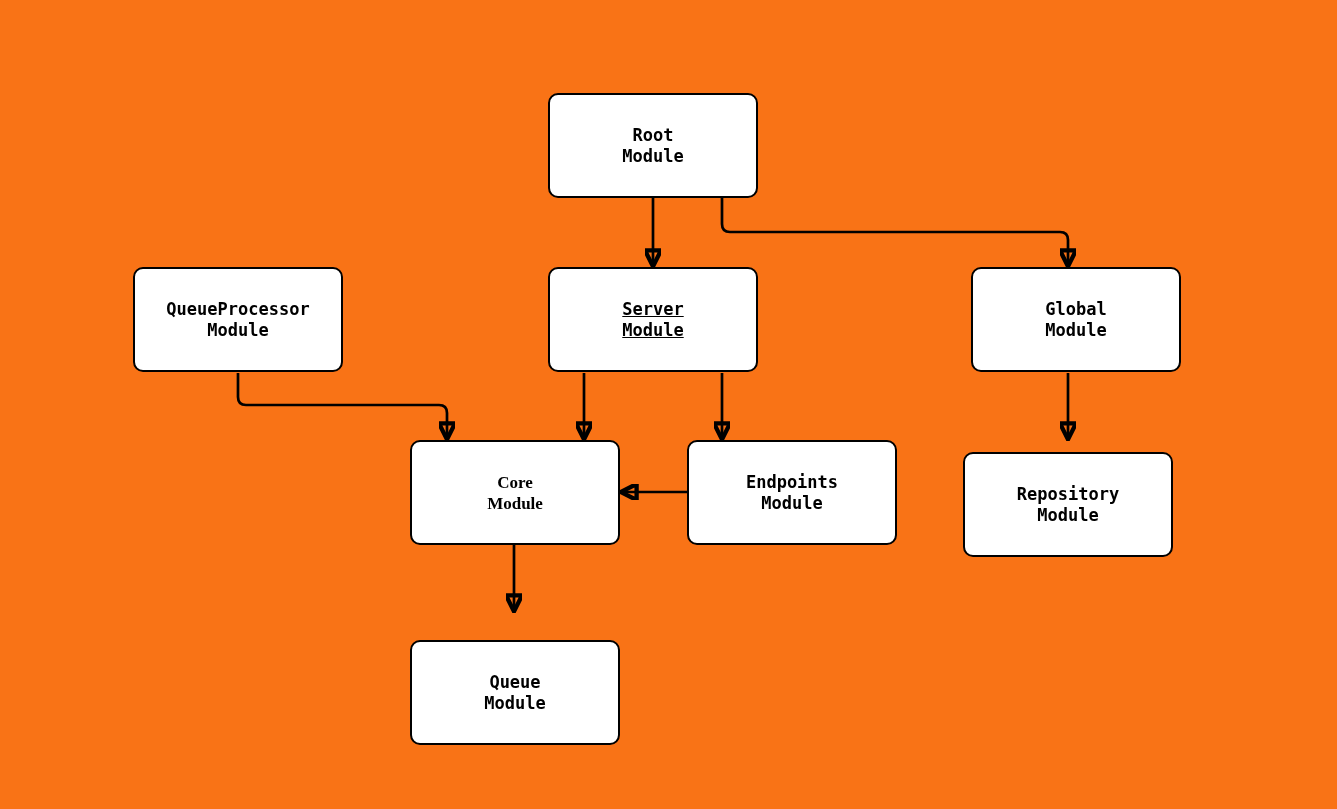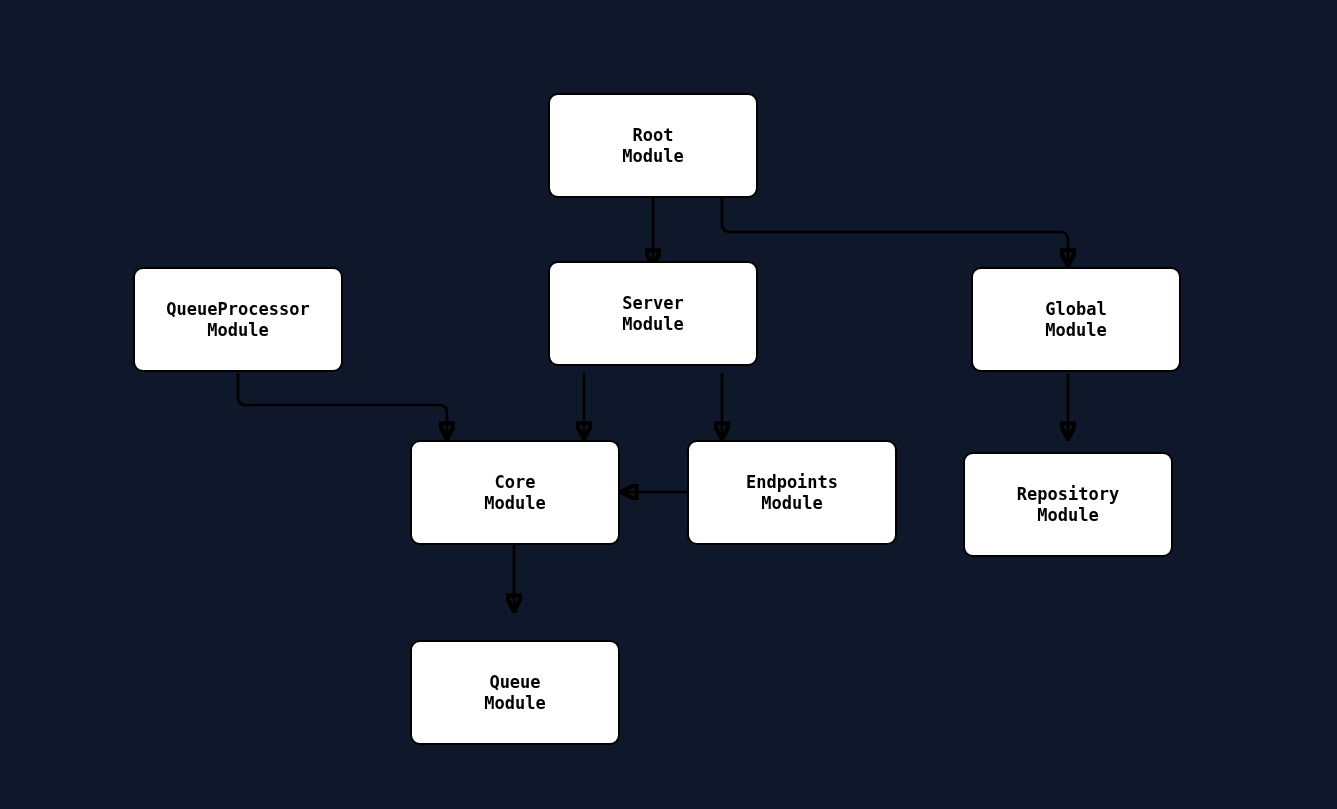--- a/index.html
+++ b/index.html
@@ -1,20 +1,20 @@
 <!DOCTYPE html>
 <html><head>
 <meta charset="utf-8">
 <style>
   html, body { margin: 0; padding: 0; background: #ffffff; }
   .canvas {
     position: relative;
     width: 1337px;
     height: 809px;
-    background: #0f172a;
+    background: #f97316;
     font-family: "DejaVu Sans Mono", "Liberation Mono", monospace;
     overflow: hidden;
   }
   .edges {
     position: absolute;
     left: 0; top: 0;
     width: 1337px; height: 809px;
   }
   .edges path { stroke: #000000; stroke-width: 2.7; fill: none; }
   .node {
@@ -32,23 +32,23 @@
   .node-label {
     font-size: 17px;
     font-weight: bold;
     color: #000000;
     text-align: center;
     white-space: pre-line;
     line-height: 21px;
   }
   .n-root          { left: 548px; top: 93px;  }
   .n-queueprocessor{ left: 133px; top: 267px; }
-  .n-server        { left: 548px; top: 261px; }
+  .n-server        { left: 548px; top: 267px; text-decoration: underline; }
   .n-global        { left: 963px; top: 267px; margin-left: 8px; }
-  .n-core          { left: 410px; top: 440px; }
+  .n-core          { left: 410px; top: 440px; font-family: Liberation Serif, serif; }
   .n-endpoints     { left: 687px; top: 440px; }
   .n-repository    { left: 963px; top: 440px; margin-top: 12px; }
   .n-queue         { left: 410px; top: 640px; }
 </style>
 </head>
 <body>
 
 <div class="canvas">
 
   <svg class="edges" viewBox="0 0 1337 809" xmlns="http://www.w3.org/2000/svg">

